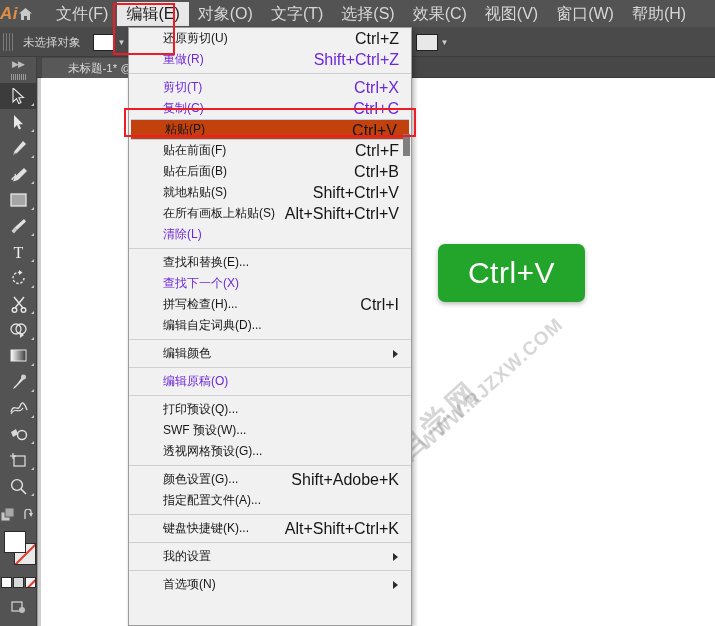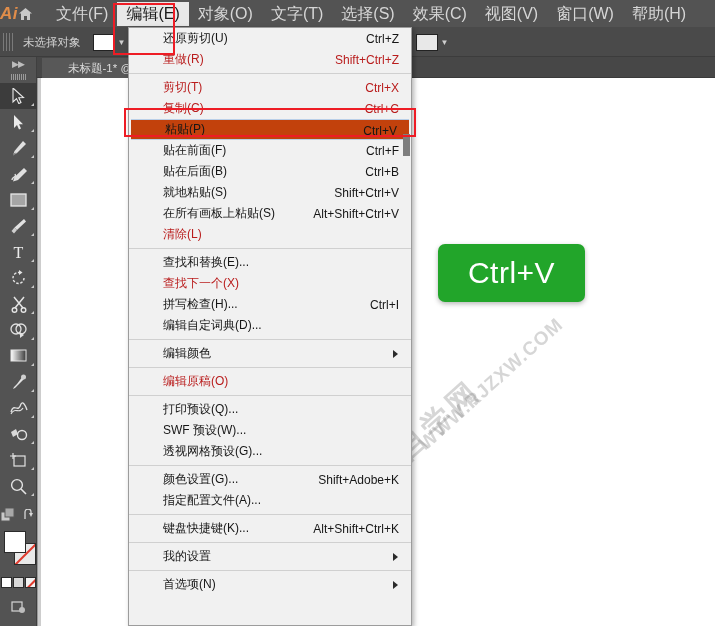--- a/index.html
+++ b/index.html
@@ -159,24 +159,24 @@
     background: #f1f1f1; border: 1px solid #9c9c9c;
     box-shadow: 2px 2px 5px rgba(0,0,0,.30);
   }
   .mi {
     position: relative; height: 21px; display: flex; align-items: center;
     padding-left: 34px; padding-right: 12px; font-size: 12px; color: #161616;
     white-space: nowrap;
   }
   .mi .sc {
     position: absolute; right: 12px; top: 0; height: 21px;
-    display: flex; align-items: center; font-size: 12px; color: #161616;
+    display: flex; align-items: center; font-size: 16px; color: #161616;
     font-family: "Liberation Sans", sans-serif;
   }
-  .mi.dim, .mi.dim .sc { color: #b91c1c; }
+  .mi.dim, .mi.dim .sc { color: #6d28d9; }
   .mi.hi {
     background: #c2410c; border-top: 1px solid #b9cfe8;
     border-bottom: 1px solid #b9cfe8; margin: 0 2px;
   }
   .mi .sub {
     position: absolute; right: 13px; top: 50%; transform: translateY(-50%);
     width: 0; height: 0; border-top: 4px solid transparent;
     border-bottom: 4px solid transparent; border-left: 5px solid #2a2a2a;
   }
   .msep { height: 1px; background: #d0d0d0; margin: 3px 0; }

